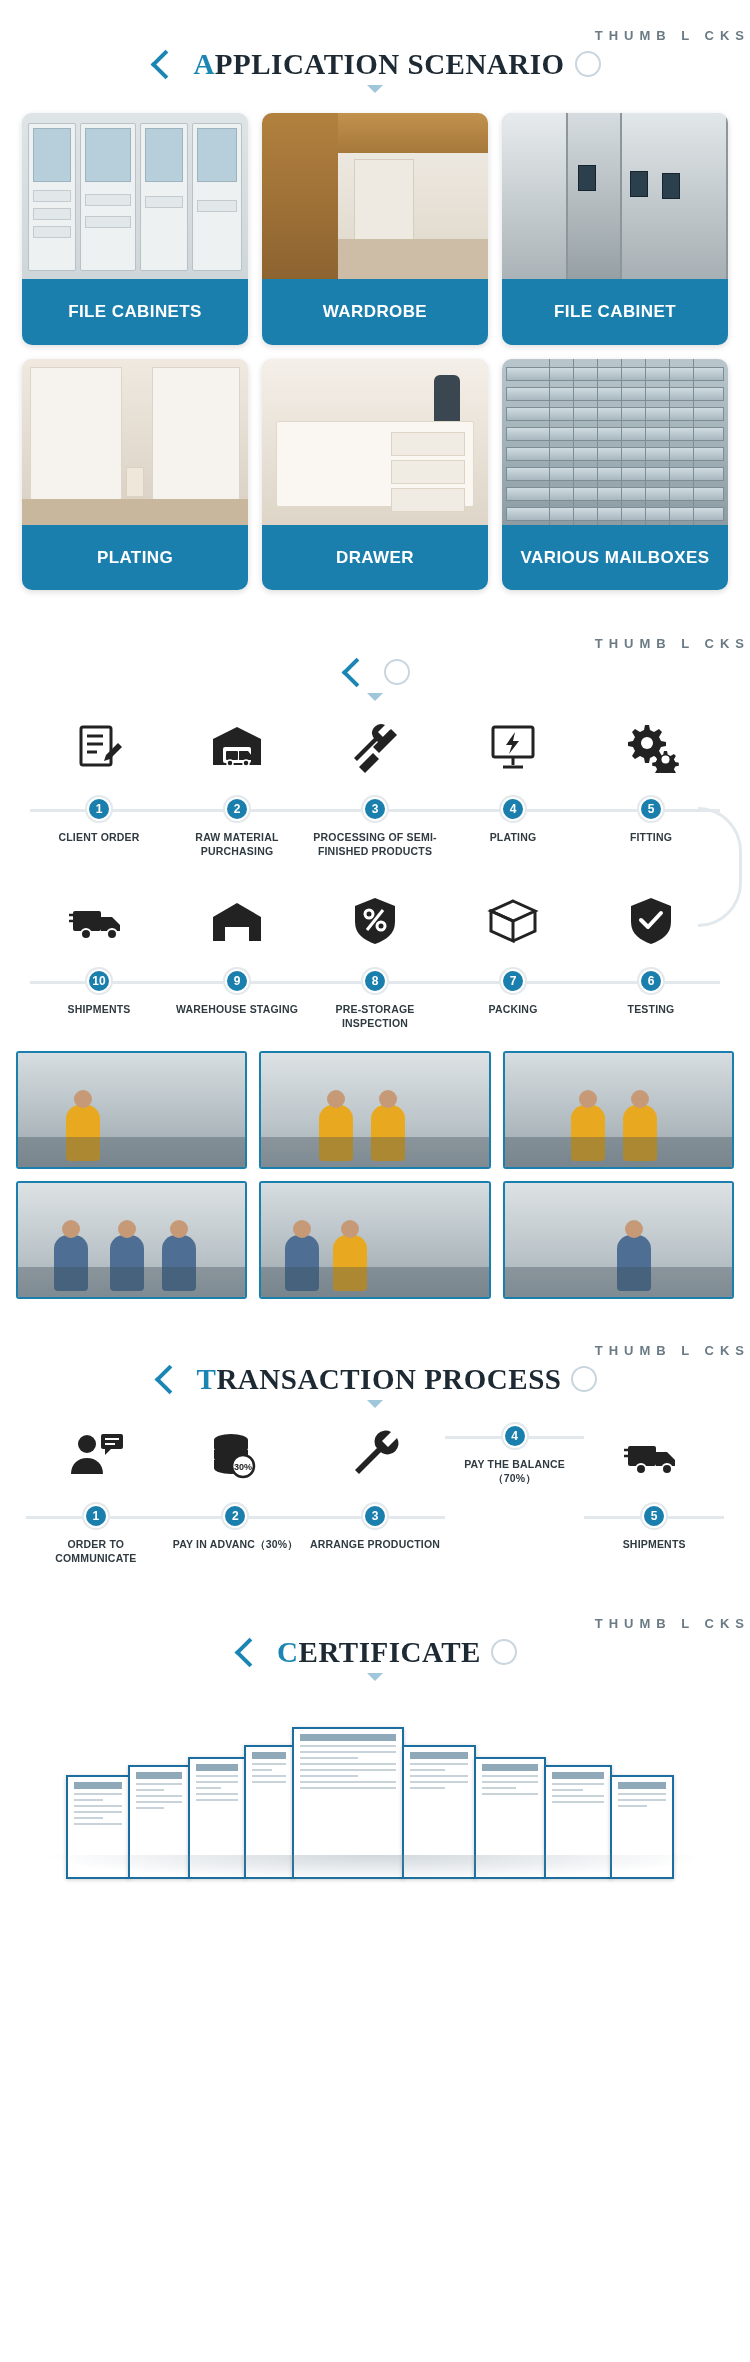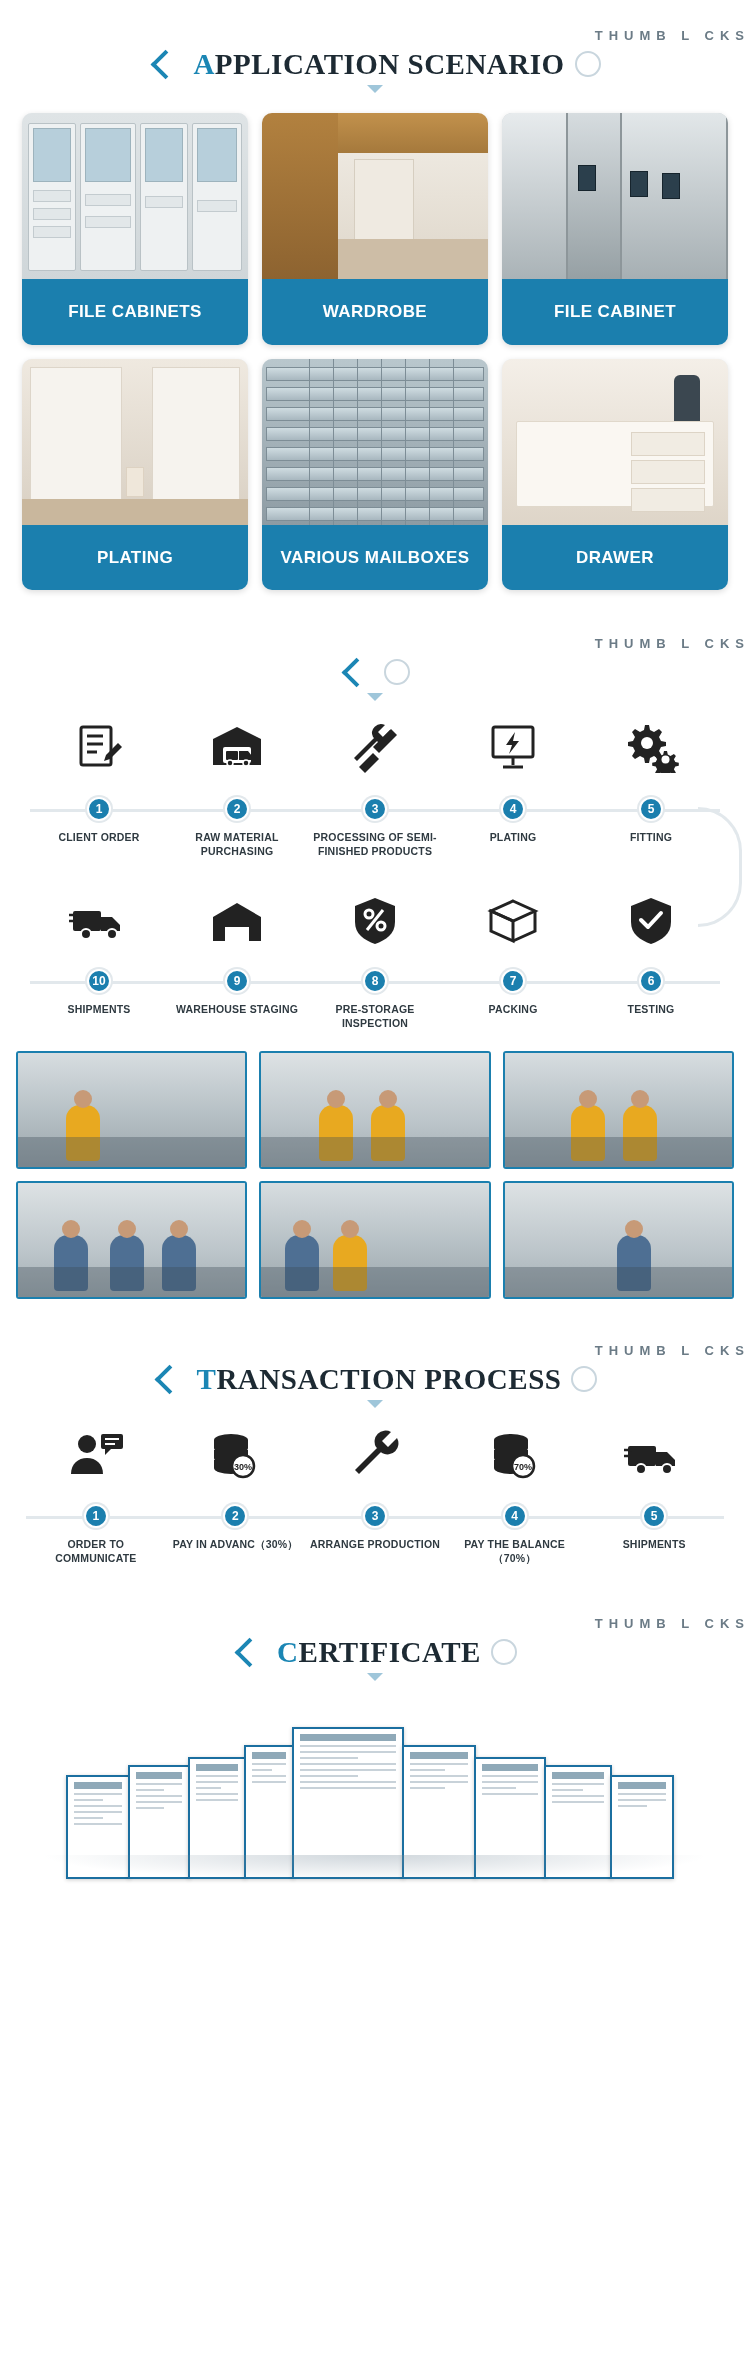--- a/index.html
+++ b/index.html
@@ -241,54 +241,54 @@
             <div class="cabr"></div>
             <div class="bench"></div>
             <div class="fl"></div>
         </div>
       </div>
       <div class="cap">PLATING</div>
     </div>
 
     <div class="card">
       <div class="photo">
+        <div class="ph p-drawer">
+          <div class="lamp"></div>
+          <div class="desk">
+            <div class="d" style="top:10px"></div>
+            <div class="d" style="top:38px"></div>
+            <div class="d" style="top:66px"></div>
+          </div>
+        </div>
+      </div>
+      <div class="cap">DRAWER</div>
+    </div>
+
+    <div class="card">
+      <div class="photo">
         <div class="ph p-mailbox">
           <div class="row" style="top:8px"></div>
             <div class="row" style="top:28px"></div>
           <div class="row" style="top:48px"></div>
             <div class="row" style="top:68px"></div>
           <div class="row" style="top:88px"></div>
             <div class="row" style="top:108px"></div>
           <div class="row" style="top:128px"></div>
             <div class="row" style="top:148px"></div>
           <div class="box" style="left:26px"></div>
             <div class="box" style="left:50px"></div>
           <div class="box" style="left:74px"></div>
             <div class="box" style="left:98px"></div>
           <div class="box" style="left:122px"></div>
             <div class="box" style="left:146px"></div>
           <div class="box" style="left:170px"></div>
         </div>
       </div>
       <div class="cap two">VARIOUS MAILBOXES</div>
     </div>
-
-    <div class="card">
-      <div class="photo">
-        <div class="ph p-drawer">
-          <div class="lamp"></div>
-          <div class="desk">
-            <div class="d" style="top:10px"></div>
-            <div class="d" style="top:38px"></div>
-            <div class="d" style="top:66px"></div>
-          </div>
-        </div>
-      </div>
-      <div class="cap">DRAWER</div>
-    </div>
   </div>
 
   <div class="sec-head" style="padding-top:46px;">
     <div class="sec-kicker">THUMB L CKS</div>
     <div class="sec-title-row">
       <span class="chev-left"></span>
       <span class="ring"></span>
     </div>
     <div class="tri-down"></div>
   </div>
@@ -546,30 +546,20 @@
             <path d="M12 44 L34 22 l-5-5 a11 11 0 0 1 15-15 l-9 9 6 6 9-9 a11 11 0 0 1-15 15 l-5-5 L8 40 z" fill="#222"></path>
           </svg>
         </div>
         <div class="numline">
             <div class="num">3</div>
           </div>
         <div class="proc-label">ARRANGE PRODUCTION</div>
       </div>
 
       <div class="proc-item">
-        <div class="proc-icon">
-          <svg width="60" height="52" viewBox="0 0 60 52">
-            <ellipse cx="26" cy="12" rx="17" ry="6" fill="#222"></ellipse>
-            <path d="M9 12 v8 a17 6 0 0 0 34 0 v-8" fill="#222"></path>
-            <path d="M9 22 v8 a17 6 0 0 0 34 0 v-8" fill="#222"></path>
-            <path d="M9 32 v8 a17 6 0 0 0 34 0 v-8" fill="#222"></path>
-            <circle cx="38" cy="38" r="11" fill="#fff" stroke="#222" stroke-width="2.5"></circle>
-            <text x="38" y="42" font-family="Liberation Sans, sans-serif" font-size="9" font-weight="700" text-anchor="middle" fill="#222">70%</text>
-          </svg>
-        </div>
         <div class="numline">
             <div class="num">4</div>
           </div>
         <div class="proc-label">PAY THE BALANCE（70%）</div>
       </div>
 
       <div class="proc-item">
         <div class="proc-icon">
           <svg width="60" height="44" viewBox="0 0 60 44">
             <rect x="4" y="10" width="28" height="20" rx="2" fill="#222"></rect>

